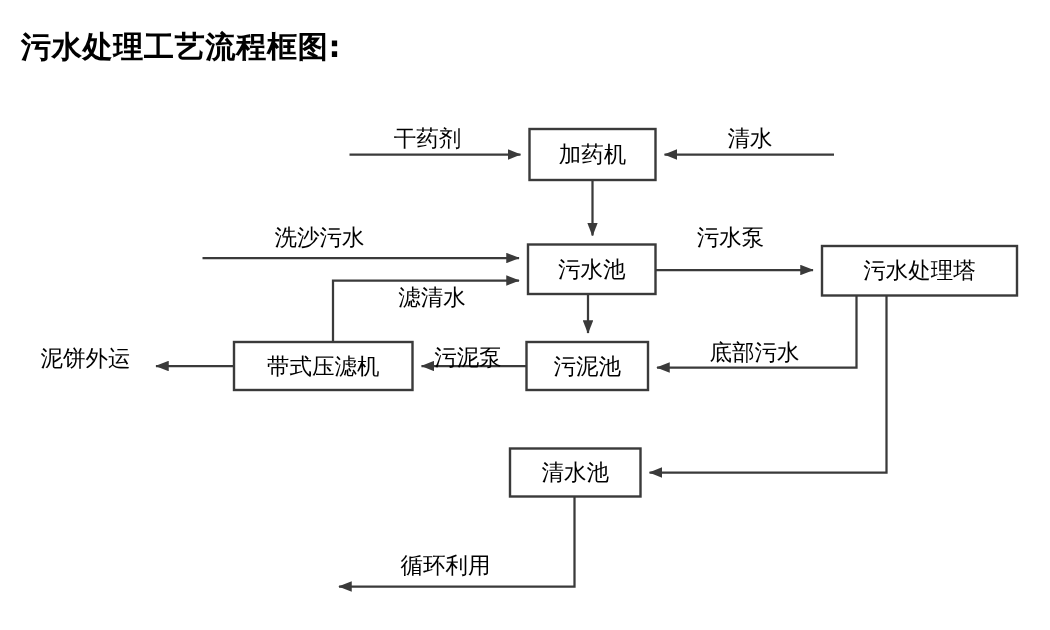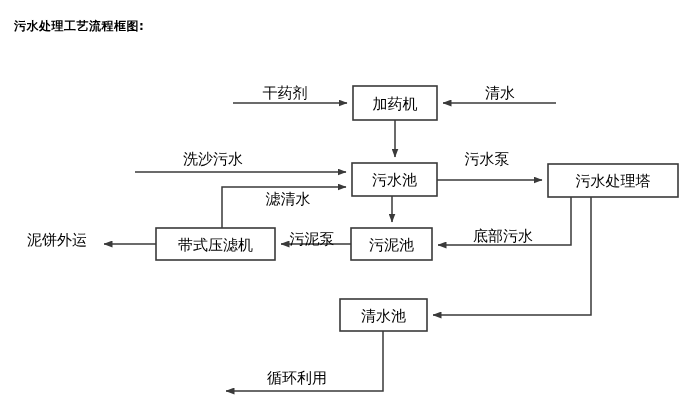--- a/index.html
+++ b/index.html
@@ -17,21 +17,21 @@
   }
   #diagram-root {
     position: relative;
     width: 700px;
     height: 420px;
   }
   .page-title {
     position: absolute;
     left: 14px;
     top: 18px;
-    font-size: 12px;
+    font-size: 20px;
     font-weight: bold;
     letter-spacing: 0.5px;
     color: #000000;
     white-space: nowrap;
   }
   svg.flow-canvas {
     position: absolute;
     left: 0;
     top: 0;
     width: 700px;

